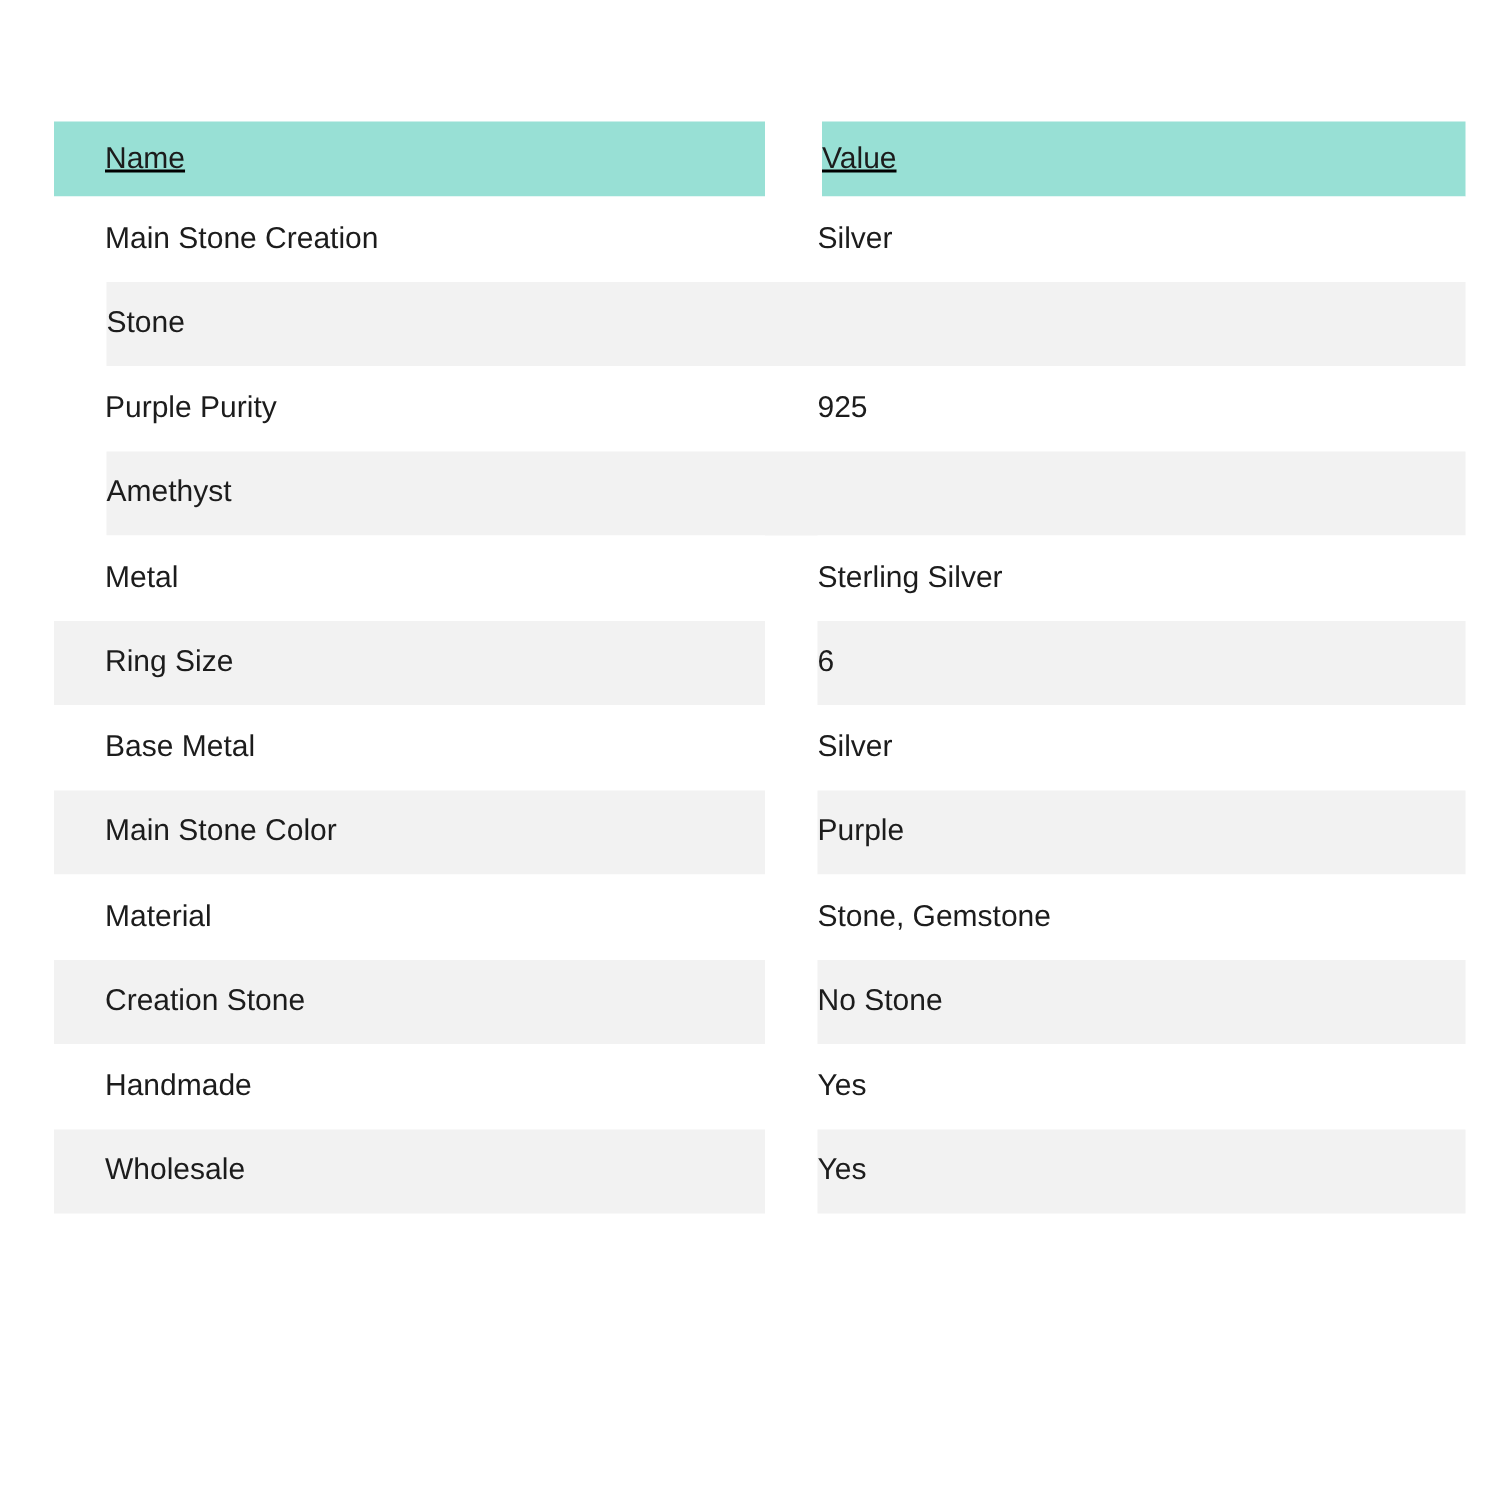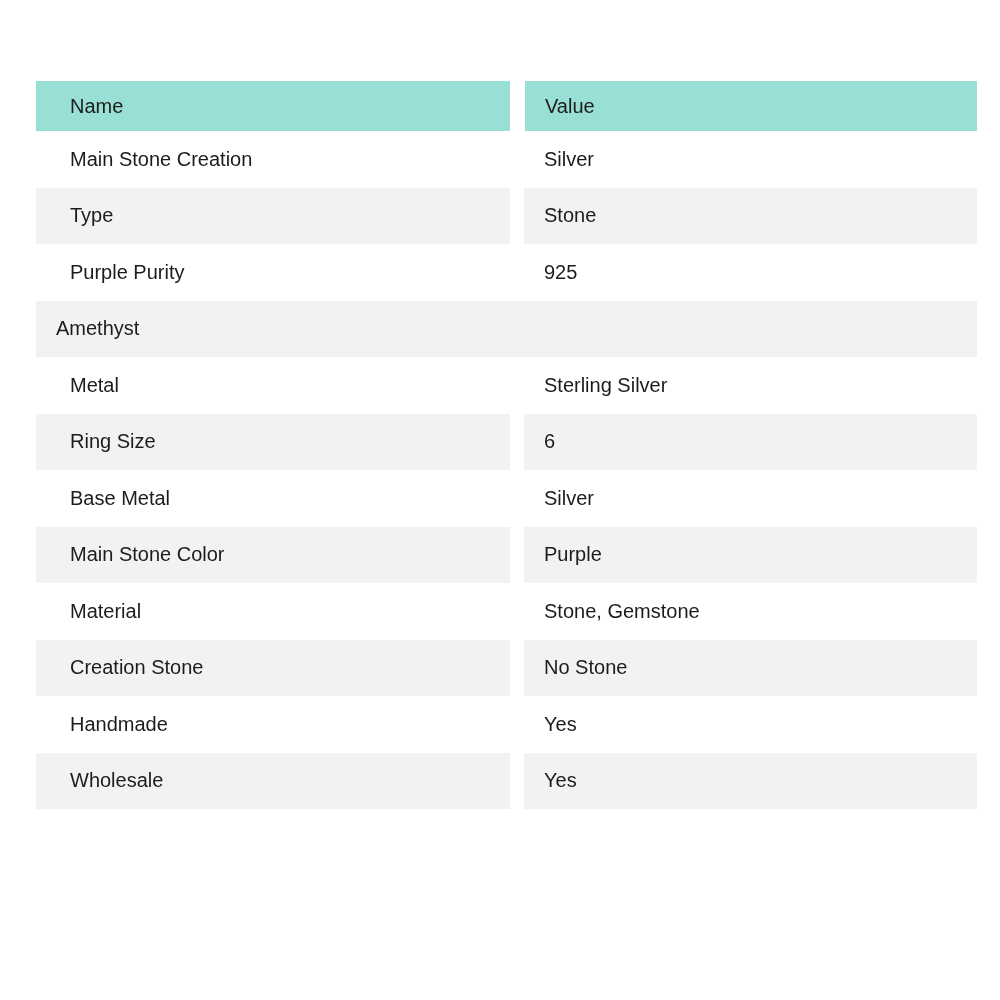--- a/index.html
+++ b/index.html
@@ -18,46 +18,47 @@
     overflow: hidden;
   }
   .spec-table {
     position: absolute;
     left: 36px;
     top: 81px;
     width: 941px;
   }
   .thead {
     display: flex;
-    gap: 15px;
+    gap: 3px;
     height: 50px;
+    text-decoration: underline;
   }
   .th {
     background: #98e0d5;
     display: flex;
     align-items: center;
     font-size: 20px;
     font-weight: 500;
     color: #1c1c1c;
     box-sizing: border-box;
   }
   .col-name {
     width: 474px;
     flex: 0 0 474px;
     padding-left: 34px;
     box-sizing: border-box;
   }
   .col-value {
     flex: 1 1 auto;
-    padding-left: 20px;
     box-sizing: border-box;
+    margin-left: 35px;
   }
   .tbody .row {
     display: flex;
-    gap: 14px;
+    gap: 0;
     height: 56.5px;
   }
   .cell {
     display: flex;
     align-items: center;
     font-size: 20px;
     font-weight: 400;
     color: #1c1c1c;
     background: #ffffff;
     box-sizing: border-box;
@@ -76,21 +77,20 @@
       <div class="th col-name">Name</div>
       <div class="th col-value">Value</div>
     </div>
 
     <div class="tbody">
       <div class="row">
         <div class="cell col-name">Main Stone Creation</div>
         <div class="cell col-value">Silver</div>
       </div>
       <div class="row">
-        <div class="cell col-name">Type</div>
         <div class="cell col-value">Stone</div>
       </div>
       <div class="row">
         <div class="cell col-name">Purple Purity</div>
         <div class="cell col-value">925</div>
       </div>
       <div class="row">
         <div class="cell col-value">Amethyst</div>
       </div>
       <div class="row">

